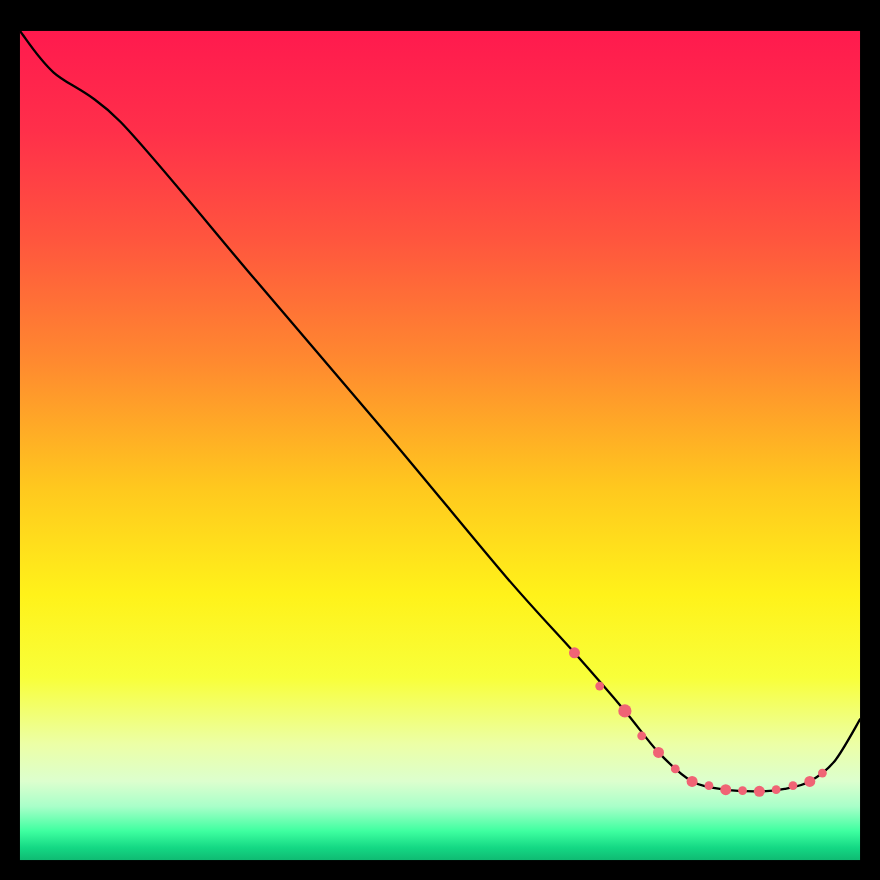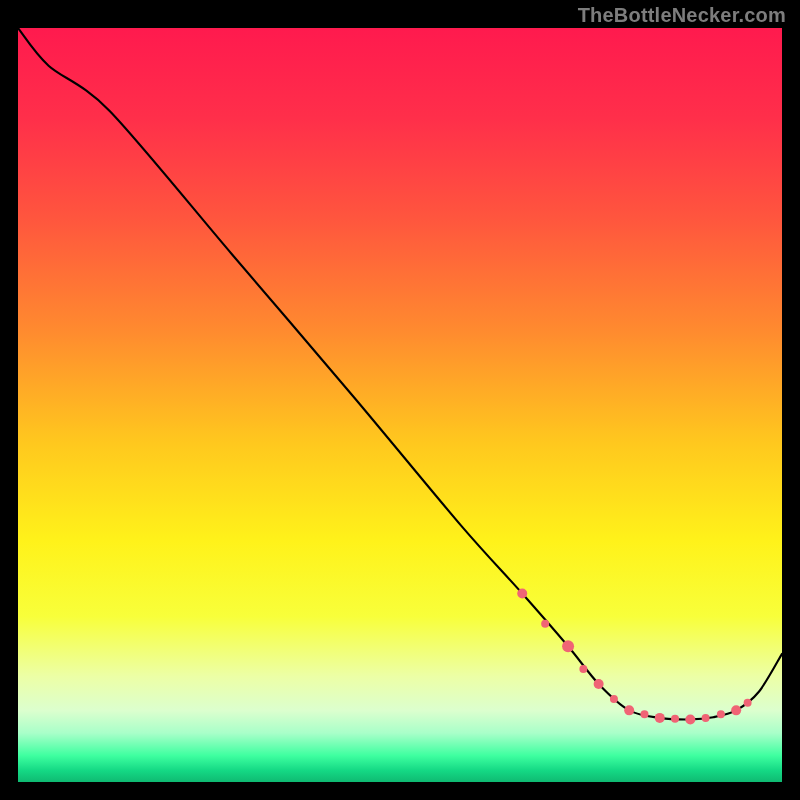--- a/index.html
+++ b/index.html
@@ -34,21 +34,20 @@
     height: 754px;
   }
   svg {
     display: block;
   }
 </style>
 </head>
 <body>
 
 <div class="frame">
-  <div class="attrib">TheBottleNecker.com</div>
 
   <div class="plot">
     <svg width="764" height="754" viewBox="0 0 764 754" preserveAspectRatio="none">
       <defs>
         <linearGradient id="bgGrad" x1="0" y1="0" x2="0" y2="1">
             <stop offset="0%" stop-color="#ff1a4e"></stop>
             <stop offset="12%" stop-color="#ff2f4a"></stop>
             <stop offset="25%" stop-color="#ff553e"></stop>
             <stop offset="40%" stop-color="#ff8a2f"></stop>
             <stop offset="55.00000000000001%" stop-color="#ffc81e"></stop>

